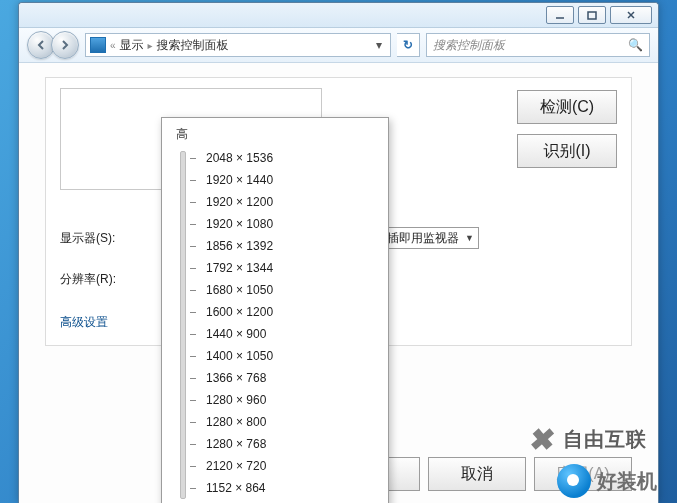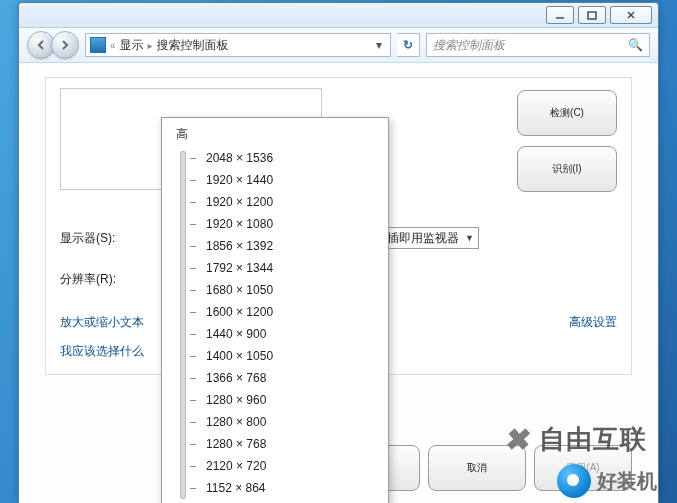--- a/index.html
+++ b/index.html
@@ -23,21 +23,21 @@
   .addrdrop{width:14px;text-align:center;color:#555;cursor:pointer;}
   .refresh{width:22px;height:22px;border:1px solid #a8bdd0;border-left:none;background:#fff;display:flex;align-items:center;justify-content:center;color:#2a6fb0;font-weight:bold;cursor:pointer;}
   .searchbox{width:210px;height:22px;border:1px solid #a8bdd0;background:#fff;display:flex;align-items:center;padding:0 6px;color:#8a8a8a;font-style:italic;justify-content:space-between;}
   .searchbox span.mag{font-style:normal;color:#2a6fb0;}
   
   .content{position:absolute;top:60px;left:0;right:0;bottom:0;padding:14px 26px 0 26px;}
   .heading{color:#0a4e8c;font-size:15px;margin-bottom:12px;}
   .panel{border:1px solid #dcdcdc;background:#fff;padding:10px 14px 14px 14px;position:relative;min-height:230px;}
   .preview{width:260px;height:100px;border:1px solid #c9c9c9;background:#fff;display:inline-block;}
   .sidebtns{position:absolute;right:14px;top:12px;display:flex;flex-direction:column;gap:10px;}
-  .btn{min-width:74px;height:24px;border:1px solid #9c9c9c;border-radius:8px;background:linear-gradient(#fdfdfd,#e7e7e7);padding:10px 12px;display:flex;align-items:center;justify-content:center;cursor:pointer;font-size:10px;}
+  .btn{min-width:74px;height:24px;border:1px solid #9c9c9c;border-radius:0;background:linear-gradient(#fdfdfd,#e7e7e7);padding:4px 12px;display:flex;align-items:center;justify-content:center;cursor:pointer;font-size:16px;}
   .formrow{margin-top:22px;display:flex;align-items:center;gap:10px;}
   .formrow label{width:80px;}
   .combo{height:20px;border:1px solid #9c9c9c;background:#fff;display:flex;align-items:center;padding:0 4px 0 6px;gap:6px;cursor:pointer;}
   .combo .arrow{font-size:9px;color:#444;}
   .linkbar{margin-top:26px;display:flex;justify-content:space-between;}
   .linkbar a{color:#0a4e8c;text-decoration:none;cursor:pointer;}
   .leftlinks{display:flex;flex-direction:column;gap:12px;}
   
   .bottombar{position:absolute;right:26px;bottom:12px;display:flex;gap:8px;}
   .bottombar .btn{min-width:72px;}
@@ -46,21 +46,21 @@
   .popup{position:absolute;top:114px;left:142px;width:202px;background:#fff;border:1px solid #9c9c9c;box-shadow:2px 3px 8px rgba(0,0,0,.25);padding:8px 10px 10px 14px;z-index:50;}
   .popup .lbl-high{color:#444;margin-bottom:4px;}
   .slider-wrap{display:flex;}
   .track{width:14px;display:flex;flex-direction:column;align-items:center;padding-top:4px;}
   .track .rail{width:4px;flex:1;background:linear-gradient(#d9d9d9,#d9d9d9);border:1px solid #bcbcbc;border-radius:2px;position:relative;}
   .ticks{flex:1;display:flex;flex-direction:column;}
   .tick{height:22px;display:flex;align-items:center;color:#222;font-size:12px;}
   .tick::before{content:"";width:6px;height:1px;background:#888;margin-right:10px;}
   
   .wm{position:absolute;right:14px;bottom:6px;display:flex;align-items:center;gap:8px;pointer-events:none;opacity:.85;}
-  .wm .logo1{font-size:26px;color:#424242;font-weight:bold;letter-spacing:1px;font-family:"SimHei",sans-serif;}
+  .wm .logo1{font-size:20px;color:#424242;font-weight:bold;letter-spacing:1px;font-family:"SimHei",sans-serif;}
   .wm .x{font-size:30px;font-weight:900;color:#6a6a6a;transform:skewX(-8deg);}
   .wm2{position:absolute;right:20px;bottom:5px;display:flex;align-items:center;gap:6px;pointer-events:none;}
   .wm2 .circ{width:34px;height:34px;border-radius:50%;background:radial-gradient(circle at 35% 30%,#5fc4ff,#0a7fd0 70%);position:relative;}
   .wm2 .circ::after{content:"";position:absolute;top:10px;left:10px;width:12px;height:12px;border-radius:50%;background:#fff;}
   .wm2 .t{font-size:20px;color:#6e6e6e;font-weight:bold;font-family:"SimHei",sans-serif;}
 </style>
 </head>
 <body>
 
 <div class="window">
@@ -128,24 +128,20 @@
           <span>即插即用监视器</span>
           <span class="arrow">▼</span>
         </div>
       </div>
 
       <div class="formrow">
         <label>分辨率(R):</label>
       </div>
 
       <div class="linkbar">
-        <div class="leftlinks">
-          <a>放大或缩小文本</a>
-          <a>我应该选择什么</a>
-        </div>
         <a>高级设置</a>
       </div>
     </div>
 
     <div class="bottombar">
       <div class="btn">确定</div>
       <div class="btn">取消</div>
       <div class="btn disabled">应用(A)</div>
     </div>
   </div>

